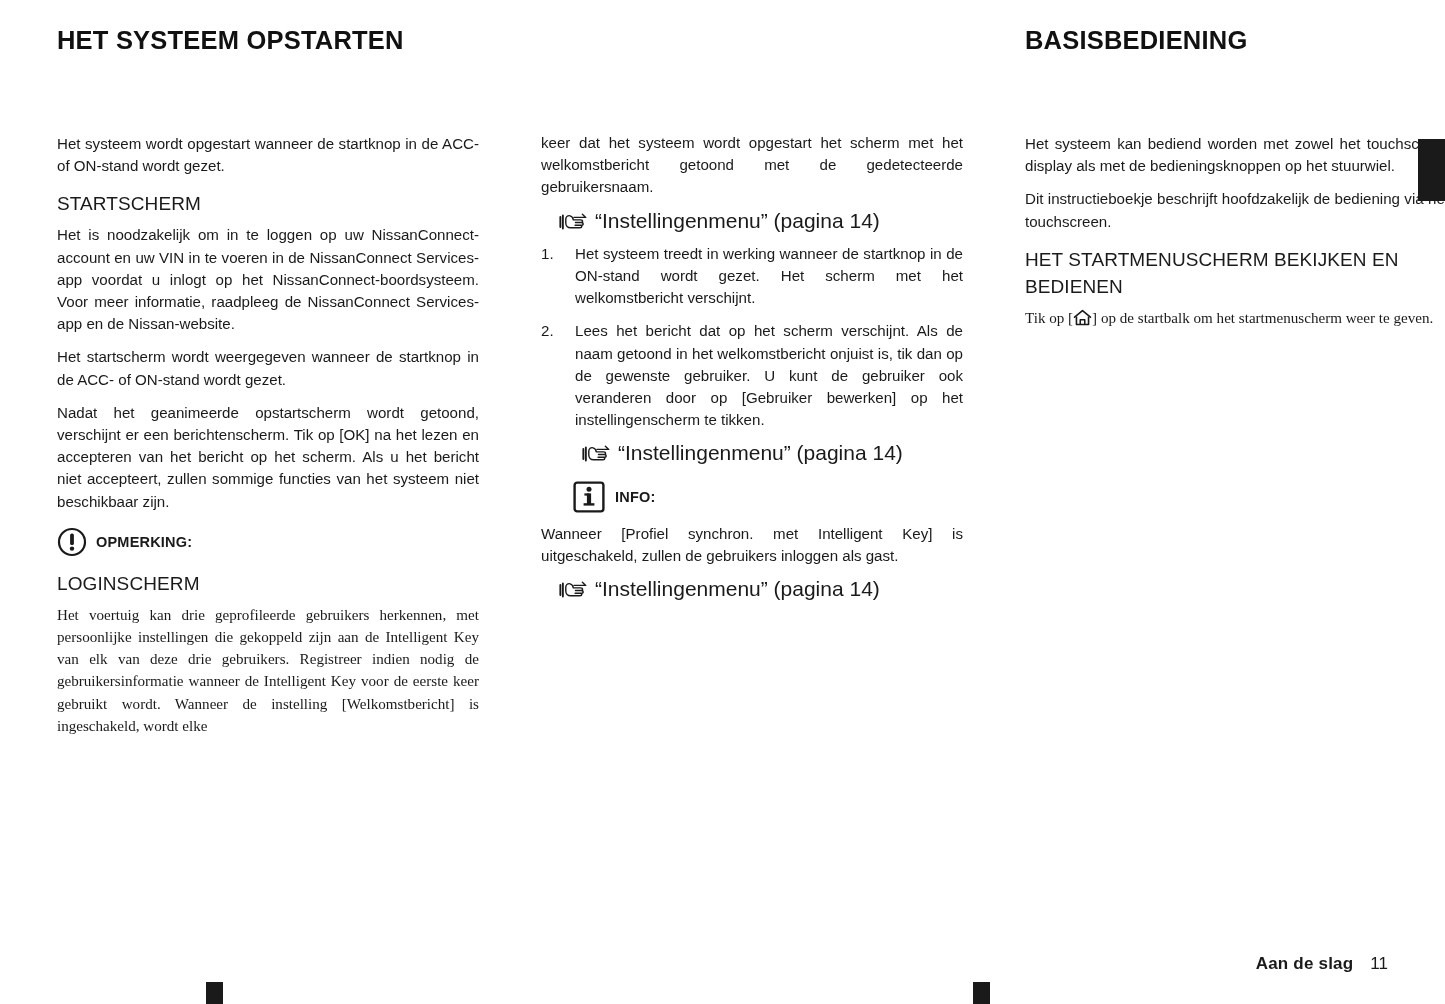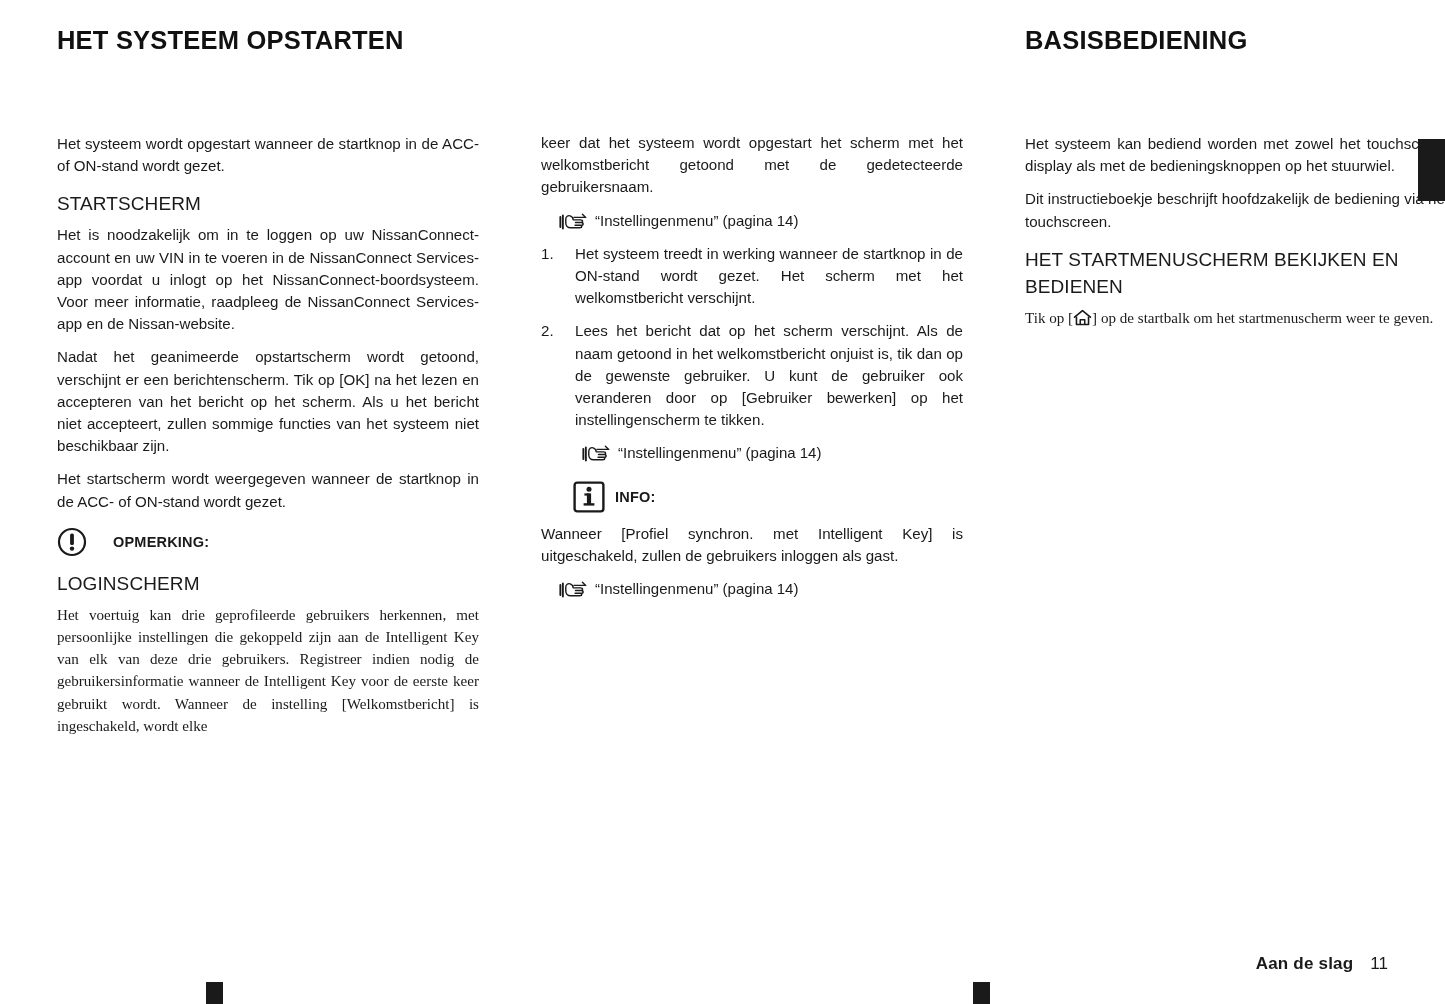--- a/index.html
+++ b/index.html
@@ -91,21 +91,21 @@
     flex: 1 1 auto;
     font-size: 15.1px;
     line-height: 22.2px;
     text-align: justify;
   }
 
   
   .xref {
     display: flex;
     align-items: flex-start;
-    font-size: 15px;
+    font-size: 21px;
     line-height: 22.2px;
     margin: 0 0 11px 0;
     padding-left: 17px;
   }
   .xref.indent-more { padding-left: 40px; }
   .xref .xref-text { padding-left: 7px; }
 
   .hand-icon {
     flex: 0 0 auto;
     width: 30px;
@@ -117,21 +117,20 @@
   .note-head {
     display: flex;
     align-items: center;
     gap: 9px;
     margin: 14px 0 11px 0;
   }
   .note-head .note-label {
     font-size: 14.5px;
     font-weight: bold;
     letter-spacing: 0.2px;
-    margin-left: 17px;
   }
   .circle-excl {
     width: 30px;
     height: 30px;
     flex: 0 0 30px;
   }
   .info-square {
     width: 32px;
     height: 32px;
     flex: 0 0 32px;
@@ -205,23 +204,23 @@
     <div class="col">
 
       <h1 class="h1">HET SYSTEEM OPSTARTEN</h1>
 
       <p class="body">Het systeem wordt opgestart wanneer de startknop in de ACC- of ON-stand wordt gezet.</p>
 
       <h2 class="h2">STARTSCHERM</h2>
 
       <p class="body">Het is noodzakelijk om in te loggen op uw NissanConnect-account en uw VIN in te voeren in de NissanConnect Services-app voordat u inlogt op het NissanConnect-boordsysteem. Voor meer informatie, raadpleeg de NissanConnect Services-app en de Nissan-website.</p>
 
+      <p class="body">Het startscherm wordt weergegeven wanneer de startknop in de ACC- of ON-stand wordt gezet.</p>
+
       <p class="body">Nadat het geanimeerde opstartscherm wordt getoond, verschijnt er een berichtenscherm. Tik op [OK] na het lezen en accepteren van het bericht op het scherm. Als u het bericht niet accepteert, zullen sommige functies van het systeem niet beschikbaar zijn.</p>
-
-      <p class="body">Het startscherm wordt weergegeven wanneer de startknop in de ACC- of ON-stand wordt gezet.</p>
 
       <div class="note-head">
         <span class="circle-excl">
           <svg viewBox="0 0 30 30" width="30" height="30" aria-hidden="true">
             <circle cx="15" cy="15" r="13" fill="none" stroke="#1a1a1a" stroke-width="2.2"></circle>
             <rect x="13.1" y="6.6" width="3.8" height="11.4" rx="1.6" fill="#1a1a1a"></rect>
             <circle cx="15" cy="21.6" r="2.2" fill="#1a1a1a"></circle>
           </svg>
         </span>
         <span class="note-label">OPMERKING:</span>

